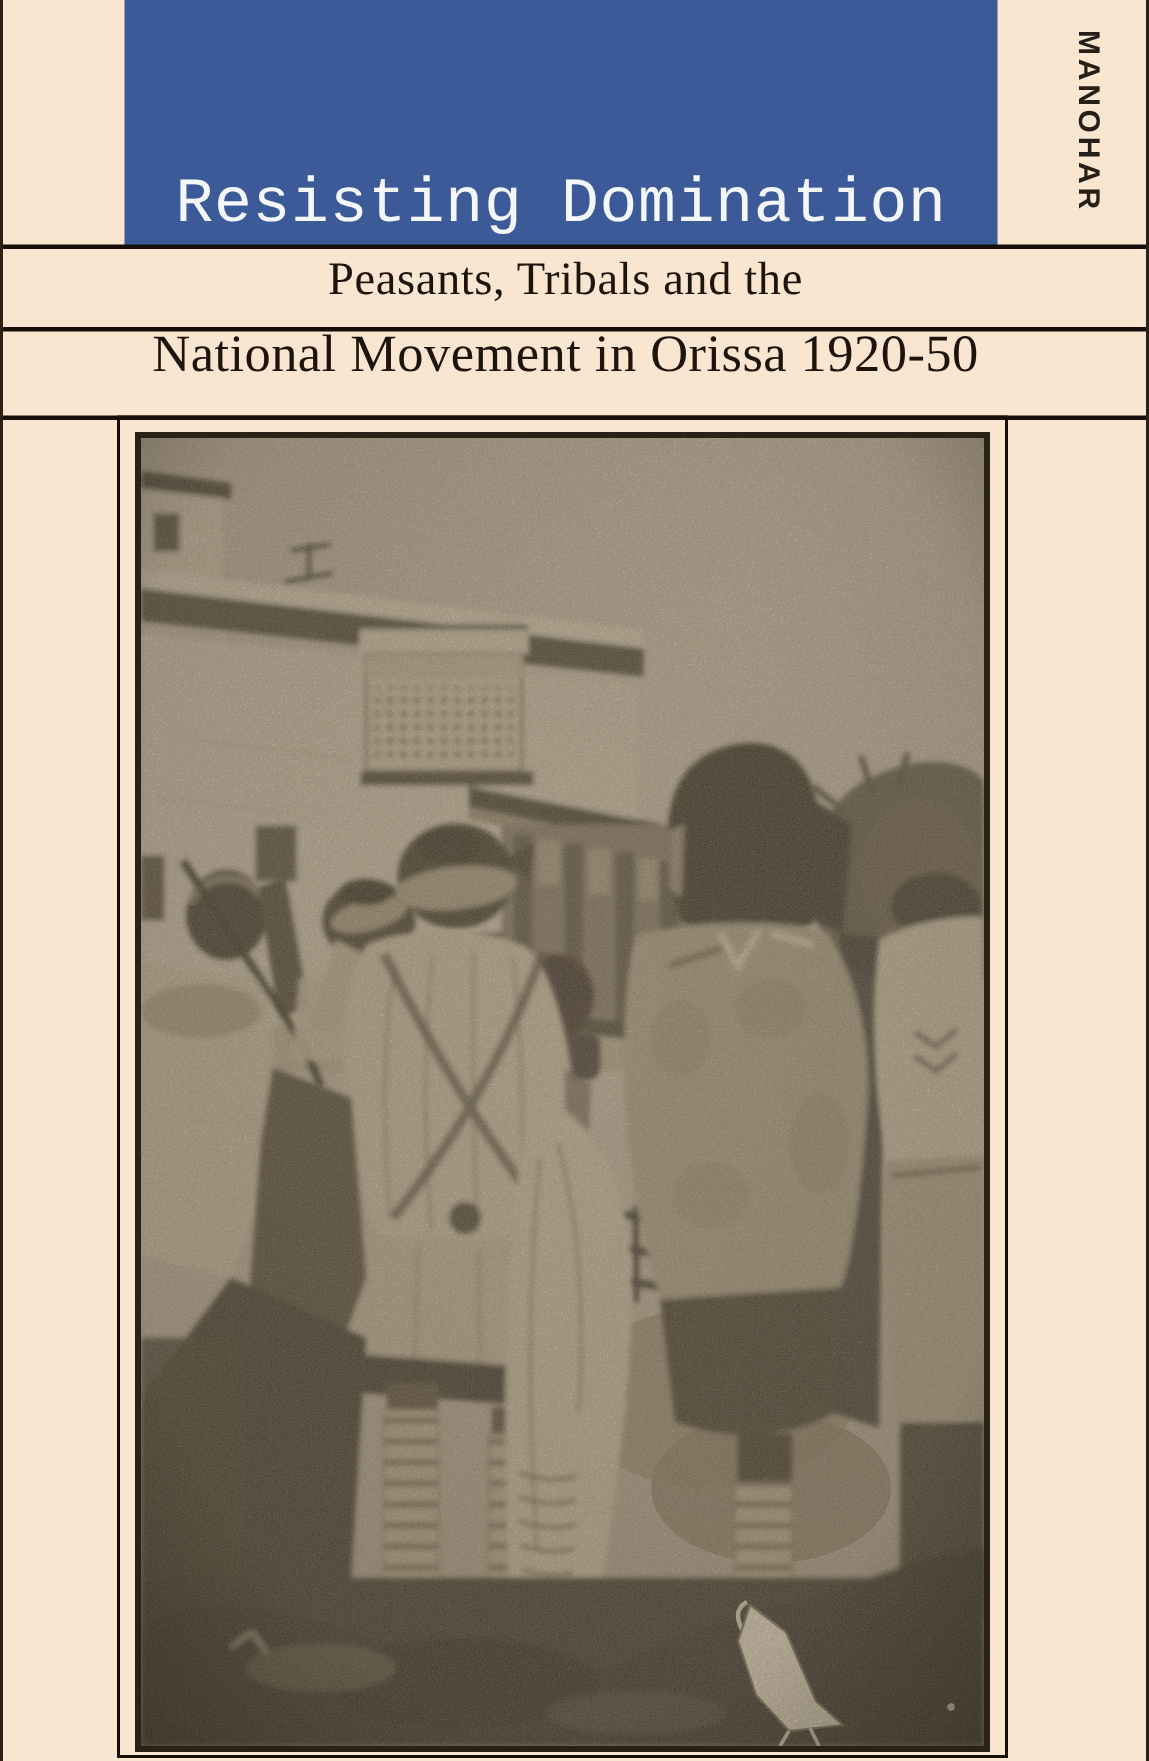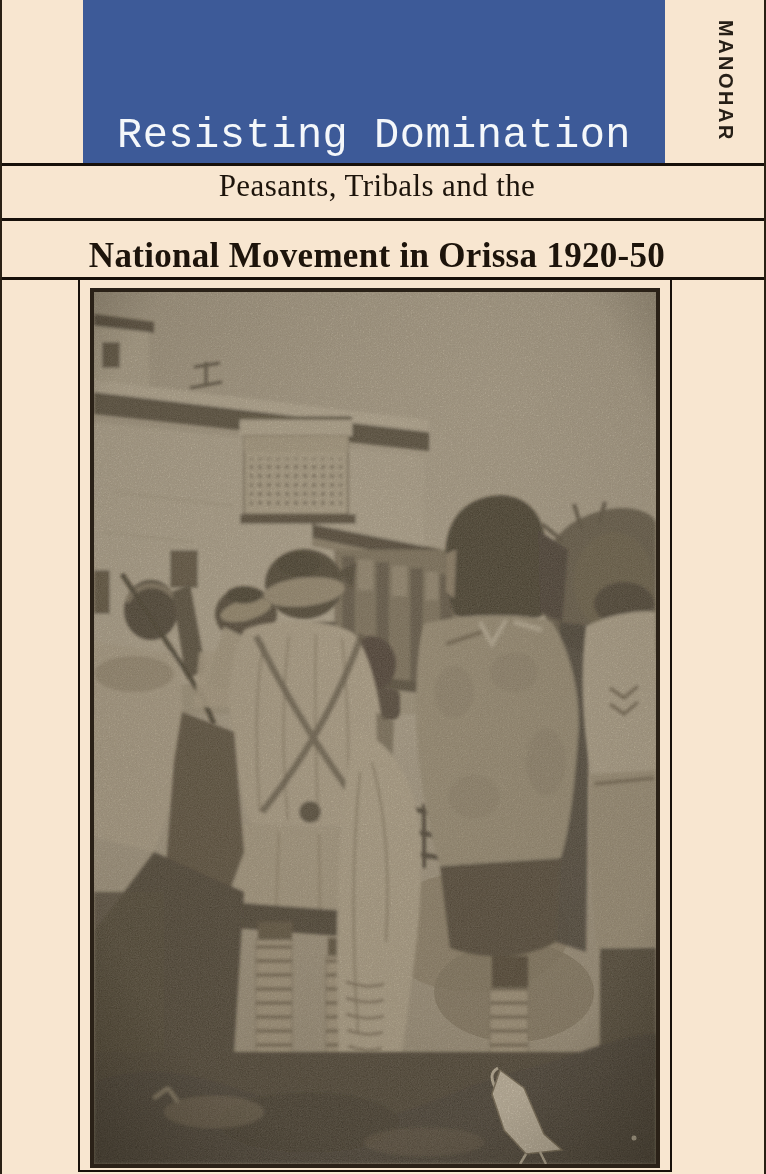--- a/index.html
+++ b/index.html
@@ -51,21 +51,21 @@
   .rule.r3{top:277px;}
 
   .subtitle{
     position:absolute;left:0;width:754px;
     display:flex;align-items:center;justify-content:center;
     color:var(--text-black);
     font-family:"Liberation Serif", serif;
     white-space:nowrap;
   }
   .subtitle.s1{top:166px;height:40px;font-size:31px;letter-spacing:.4px;}
-  .subtitle.s2{top:228px;height:56px;font-size:35px;letter-spacing:.3px;font-weight:bold;}
+  .subtitle.s2{top:208px;height:56px;font-size:35px;letter-spacing:.3px;}
 
   .photo-frame{
     position:absolute;left:78px;top:277px;width:594px;height:895px;
     border:2.5px solid var(--rule-black);
     z-index:4;
   }
   .photo{
     position:absolute;left:90px;top:288px;width:570px;height:880px;
     background:#2a2117;
     border:4px solid #2a2117;

